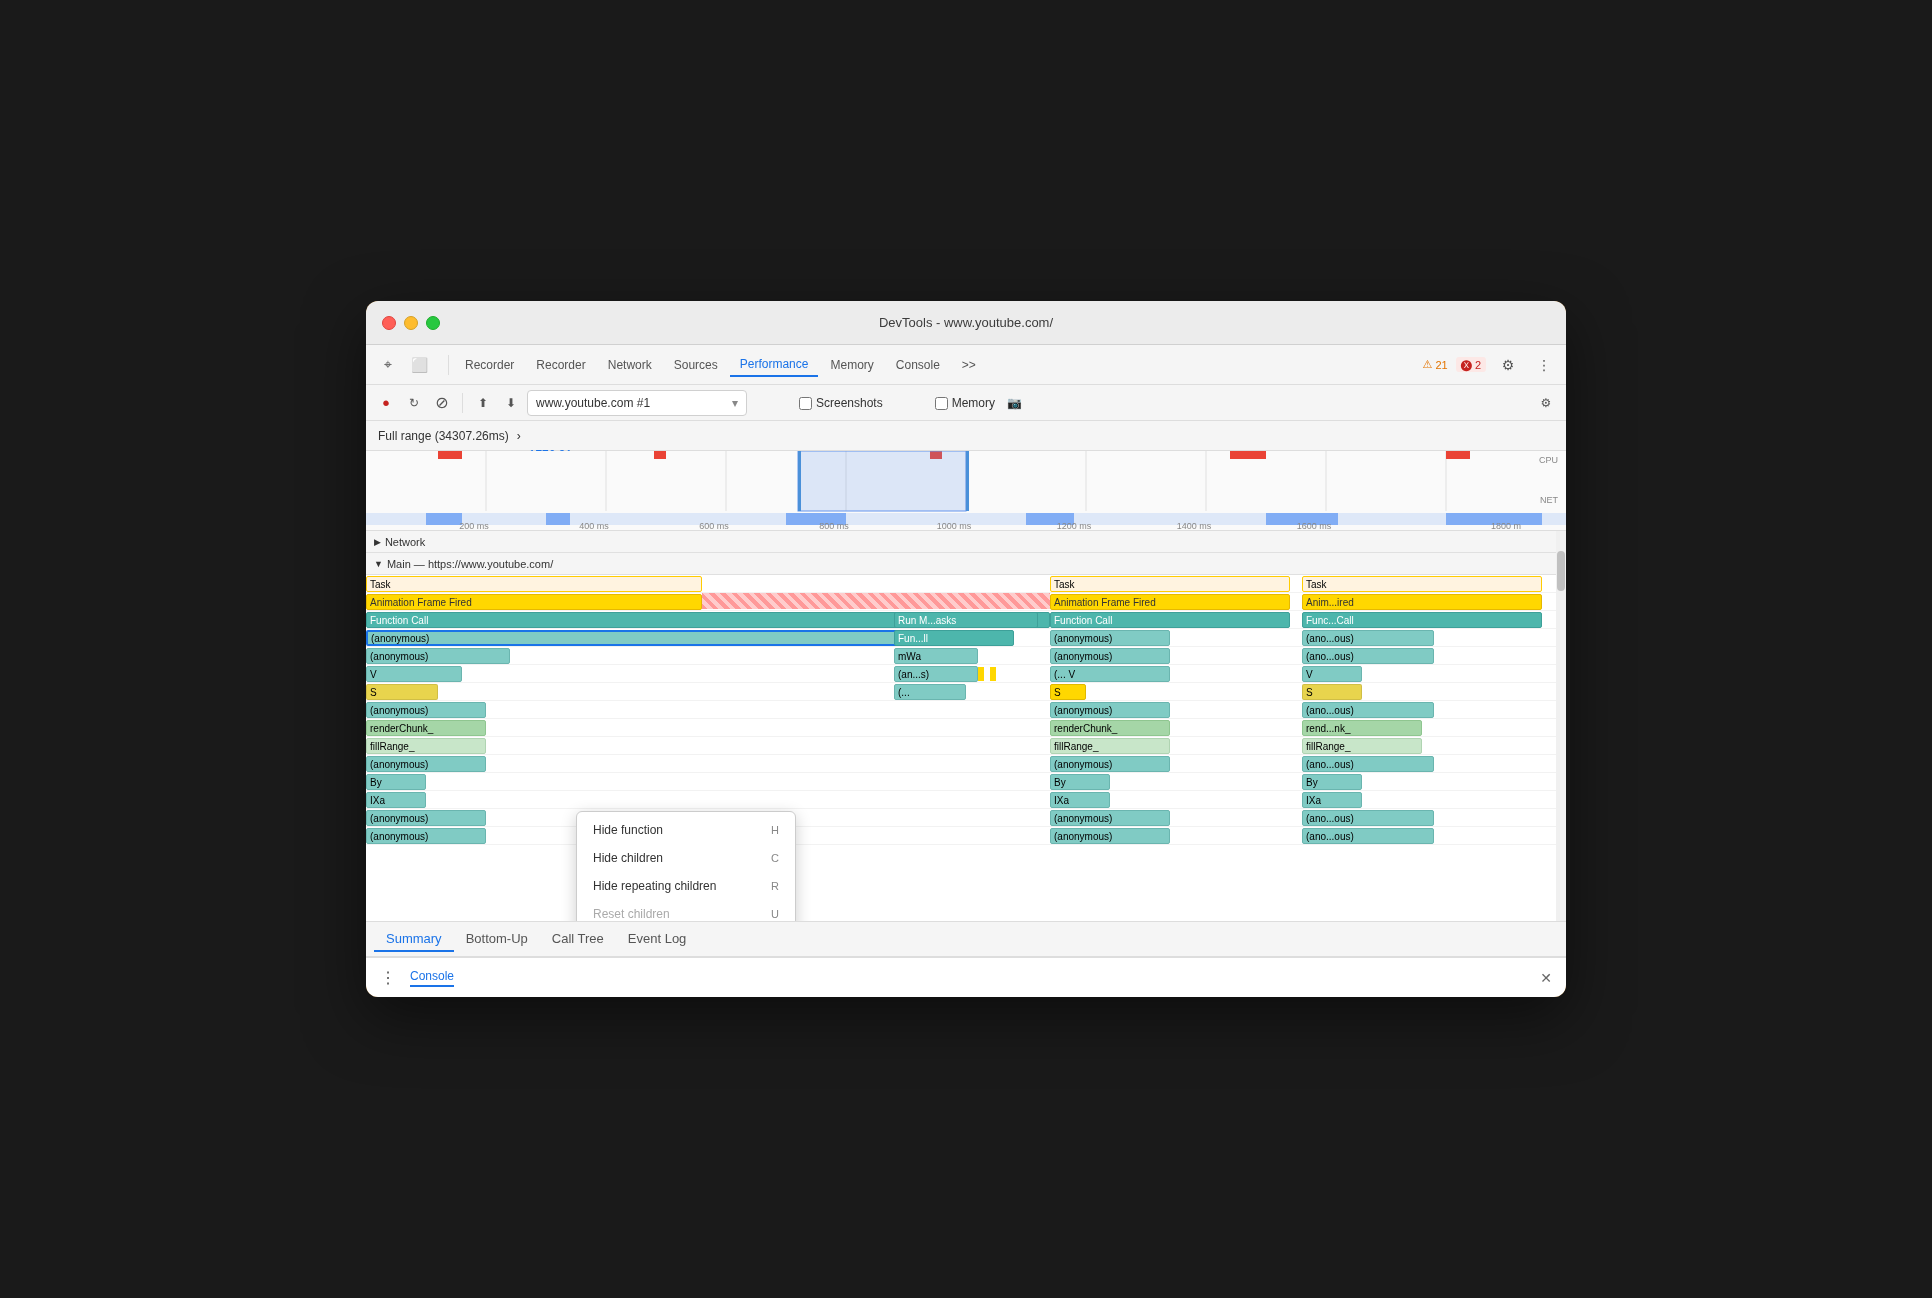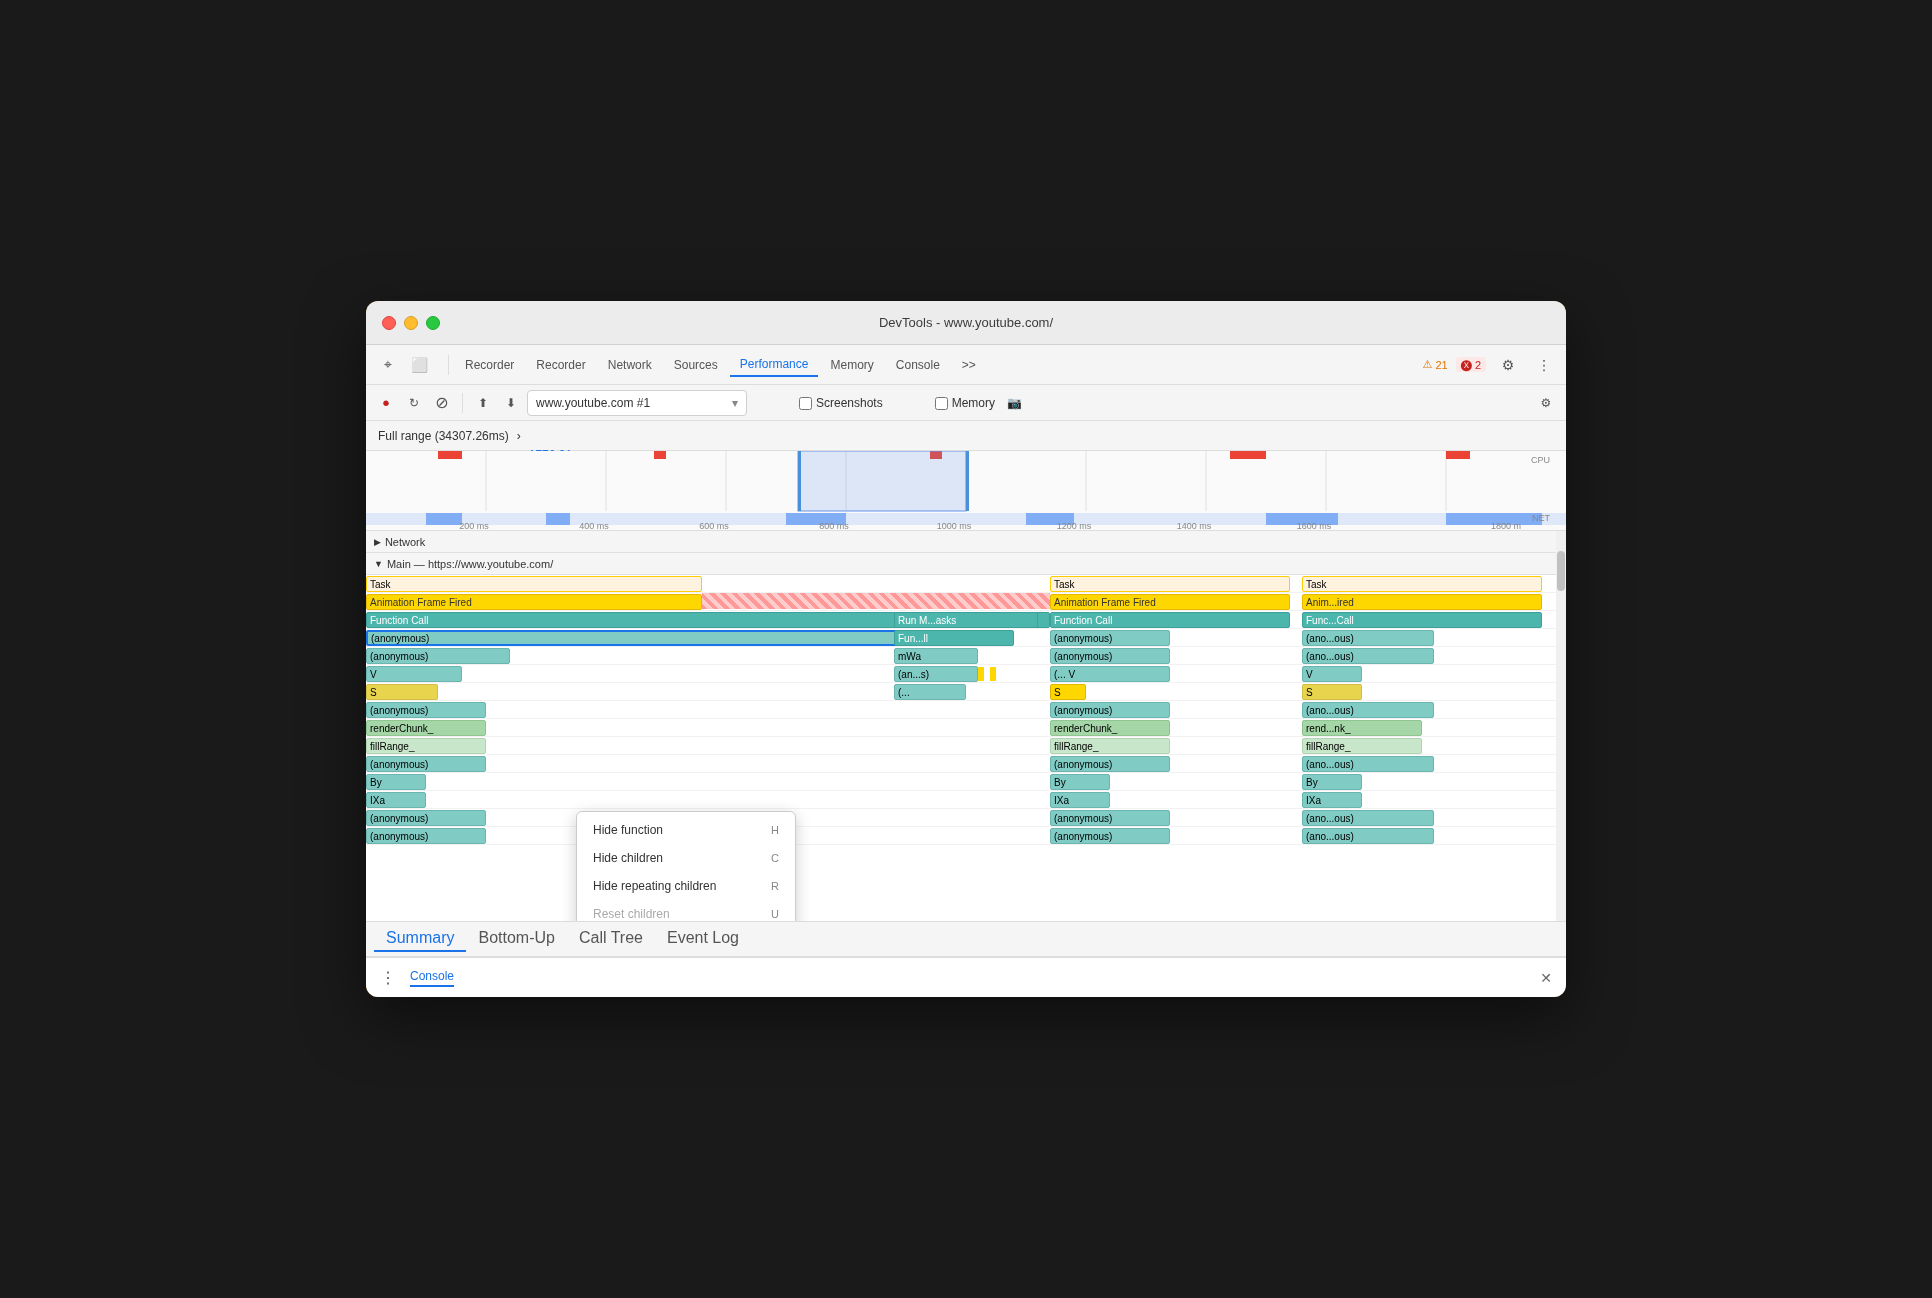--- a/index.html
+++ b/index.html
@@ -176,24 +176,24 @@
     .timeline-overview {
       background: #fafafa;
       border-bottom: 1px solid #ddd;
       height: 80px;
       position: relative;
       overflow: hidden;
     }
     .overview-labels {
       position: absolute;
       top: 4px;
-      right: 16px;
+      right: 8px;
       display: flex;
       flex-direction: column;
-      gap: 20px;
+      gap: 2px;
     }
     .overview-label {
       font-size: 9px;
       color: #888;
       text-align: right;
     }
     
     .timeline-ruler {
       background: #f5f5f5;
       border-bottom: 1px solid #ddd;
@@ -296,21 +296,21 @@
       background: #f5f5f5;
       border-top: 1px solid #ddd;
       border-bottom: 1px solid #ddd;
       display: flex;
       align-items: center;
       height: 36px;
       padding: 0 8px;
     }
     .bottom-tab {
       padding: 12px 12px;
-      font-size: 16px;
+      font-size: 13px;
       color: #555;
       cursor: pointer;
       border-bottom: 2px solid transparent;
       height: 24px;
       display: flex;
       align-items: center;
     }
     .bottom-tab.active { color: #1a73e8; border-bottom-color: #1a73e8; }
     
     .console-bar {

